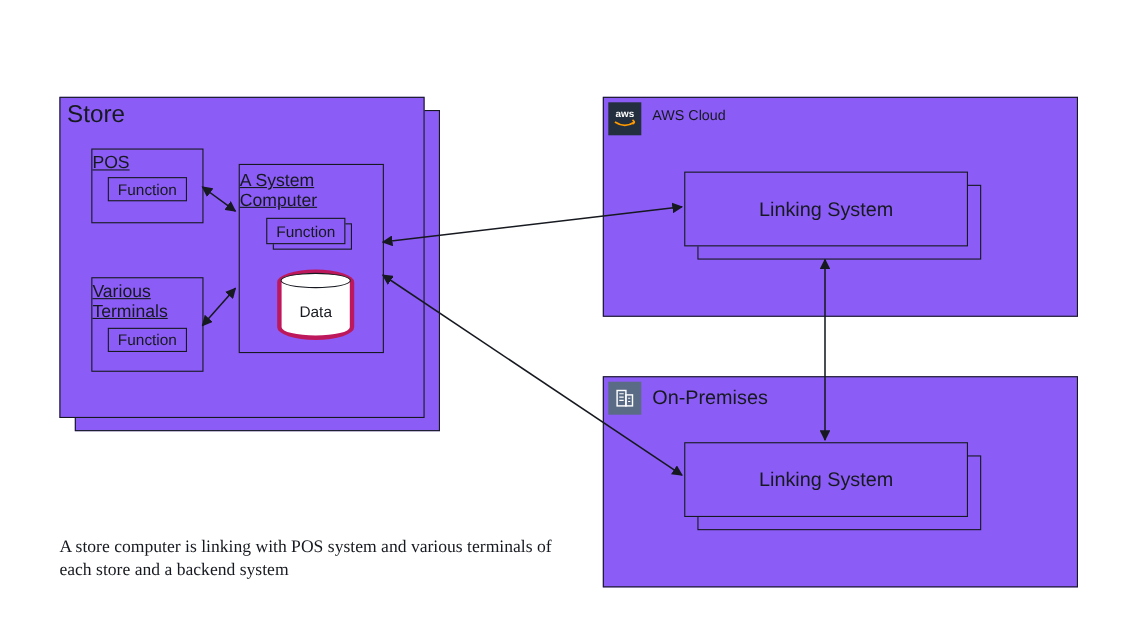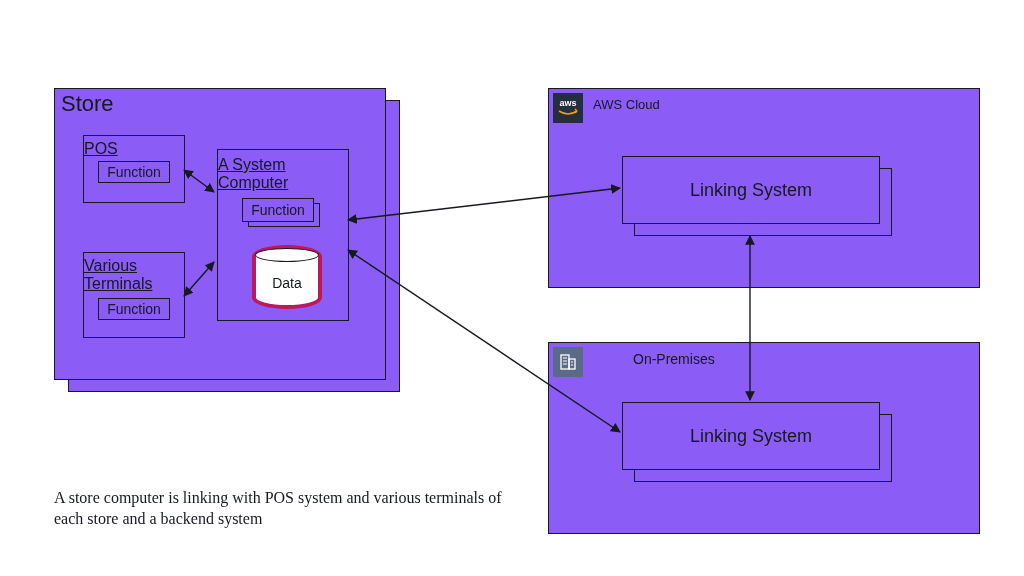--- a/index.html
+++ b/index.html
@@ -125,21 +125,21 @@
     <svg width="20" height="20" viewBox="0 0 20 20">
       <rect x="3" y="3" width="8" height="14" fill="none" stroke="#fff" stroke-width="1.3"></rect>
       <rect x="11" y="7" width="6" height="10" fill="none" stroke="#fff" stroke-width="1.3"></rect>
       <line x1="5" y1="6" x2="9" y2="6" stroke="#fff" stroke-width="1"></line>
       <line x1="5" y1="9" x2="9" y2="9" stroke="#fff" stroke-width="1"></line>
       <line x1="5" y1="12" x2="9" y2="12" stroke="#fff" stroke-width="1"></line>
       <line x1="13" y1="10" x2="15" y2="10" stroke="#fff" stroke-width="1"></line>
       <line x1="13" y1="13" x2="15" y2="13" stroke="#fff" stroke-width="1"></line>
     </svg>
   </div>
-  <div style="position:absolute; left:593px; top:351px; font-size:14px;margin-left:40px;">On-Premises</div>
+  <div style="position:absolute; left:593px; top:351px; font-size:18px;">On-Premises</div>
 
   <div class="box bordered" style="left:634px; top:414px; width:256px; height:66px;"></div>
   <div class="box bordered" style="left:622px; top:402px; width:256px; height:66px; display:flex; align-items:center; justify-content:center;">
     <div style="font-size:18px;">Linking System</div>
   </div>
 
   <div class="caption" style="left:54px; top:488px;">A store computer is linking with POS system and various terminals of each store and a backend system</div>
 
   <svg class="arrows">
     <defs>

